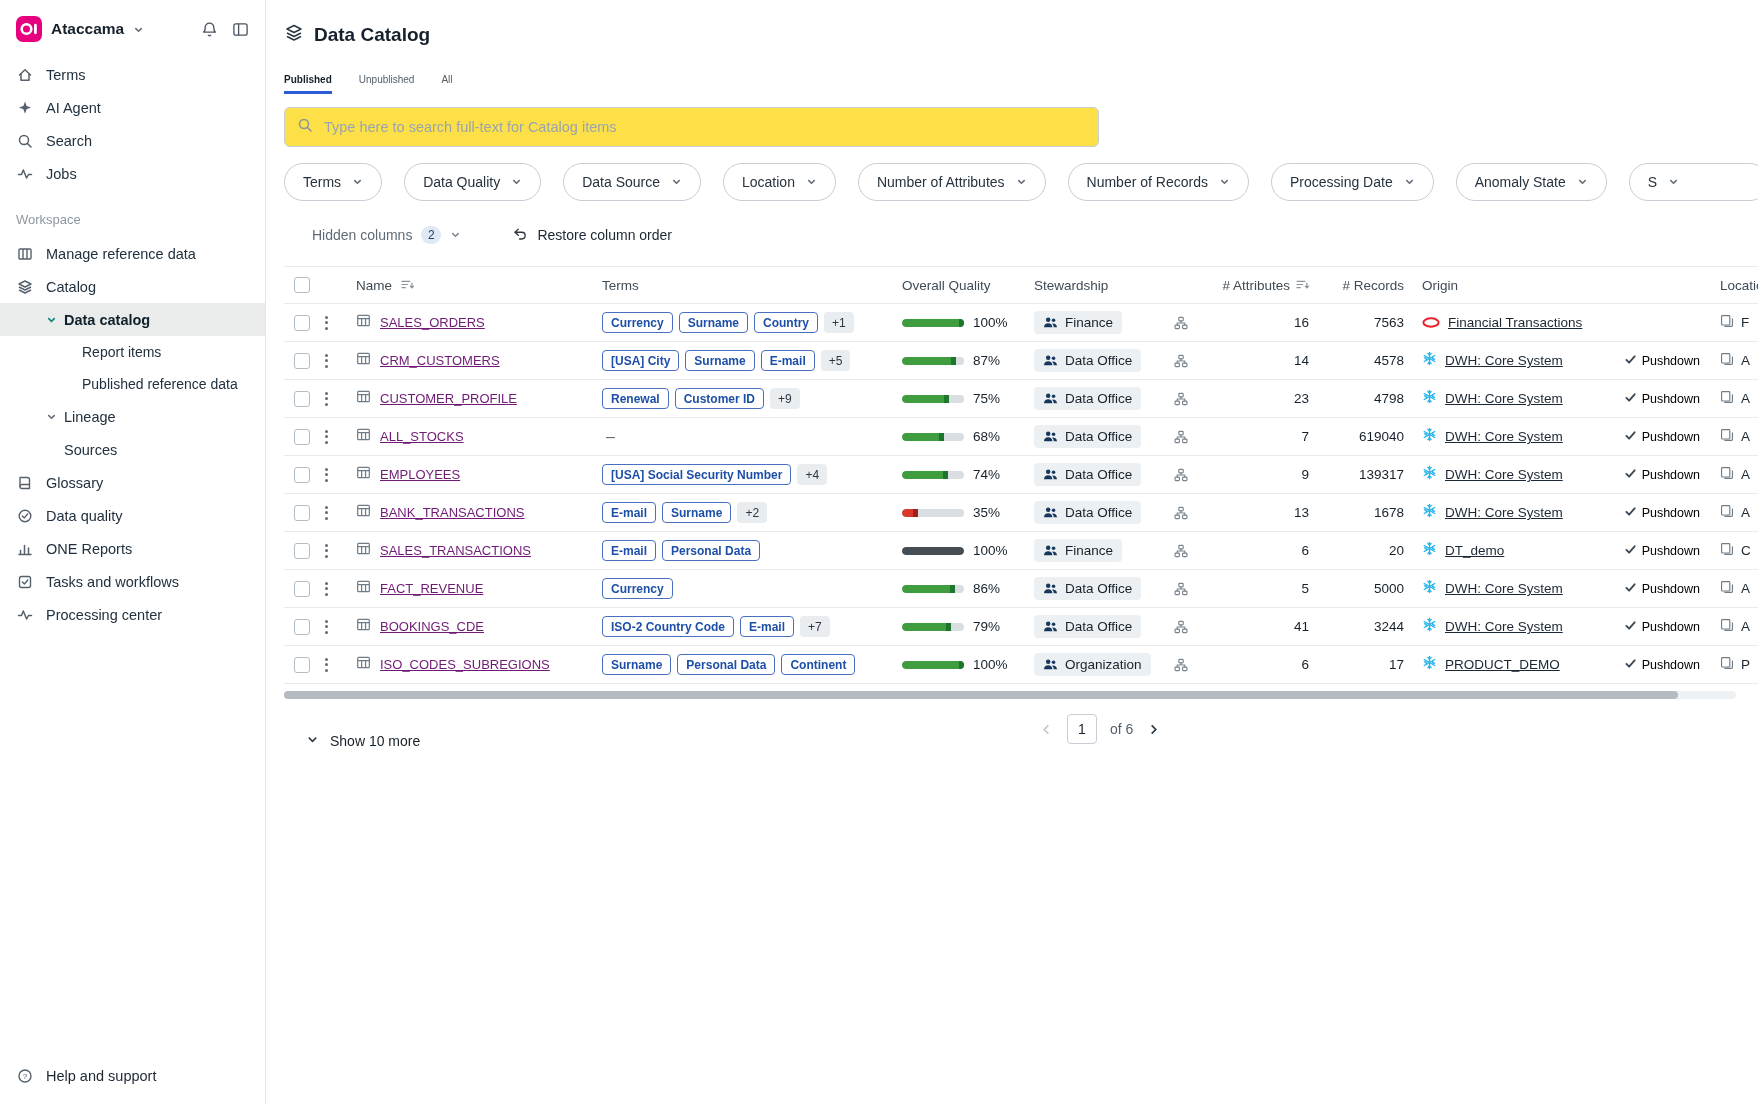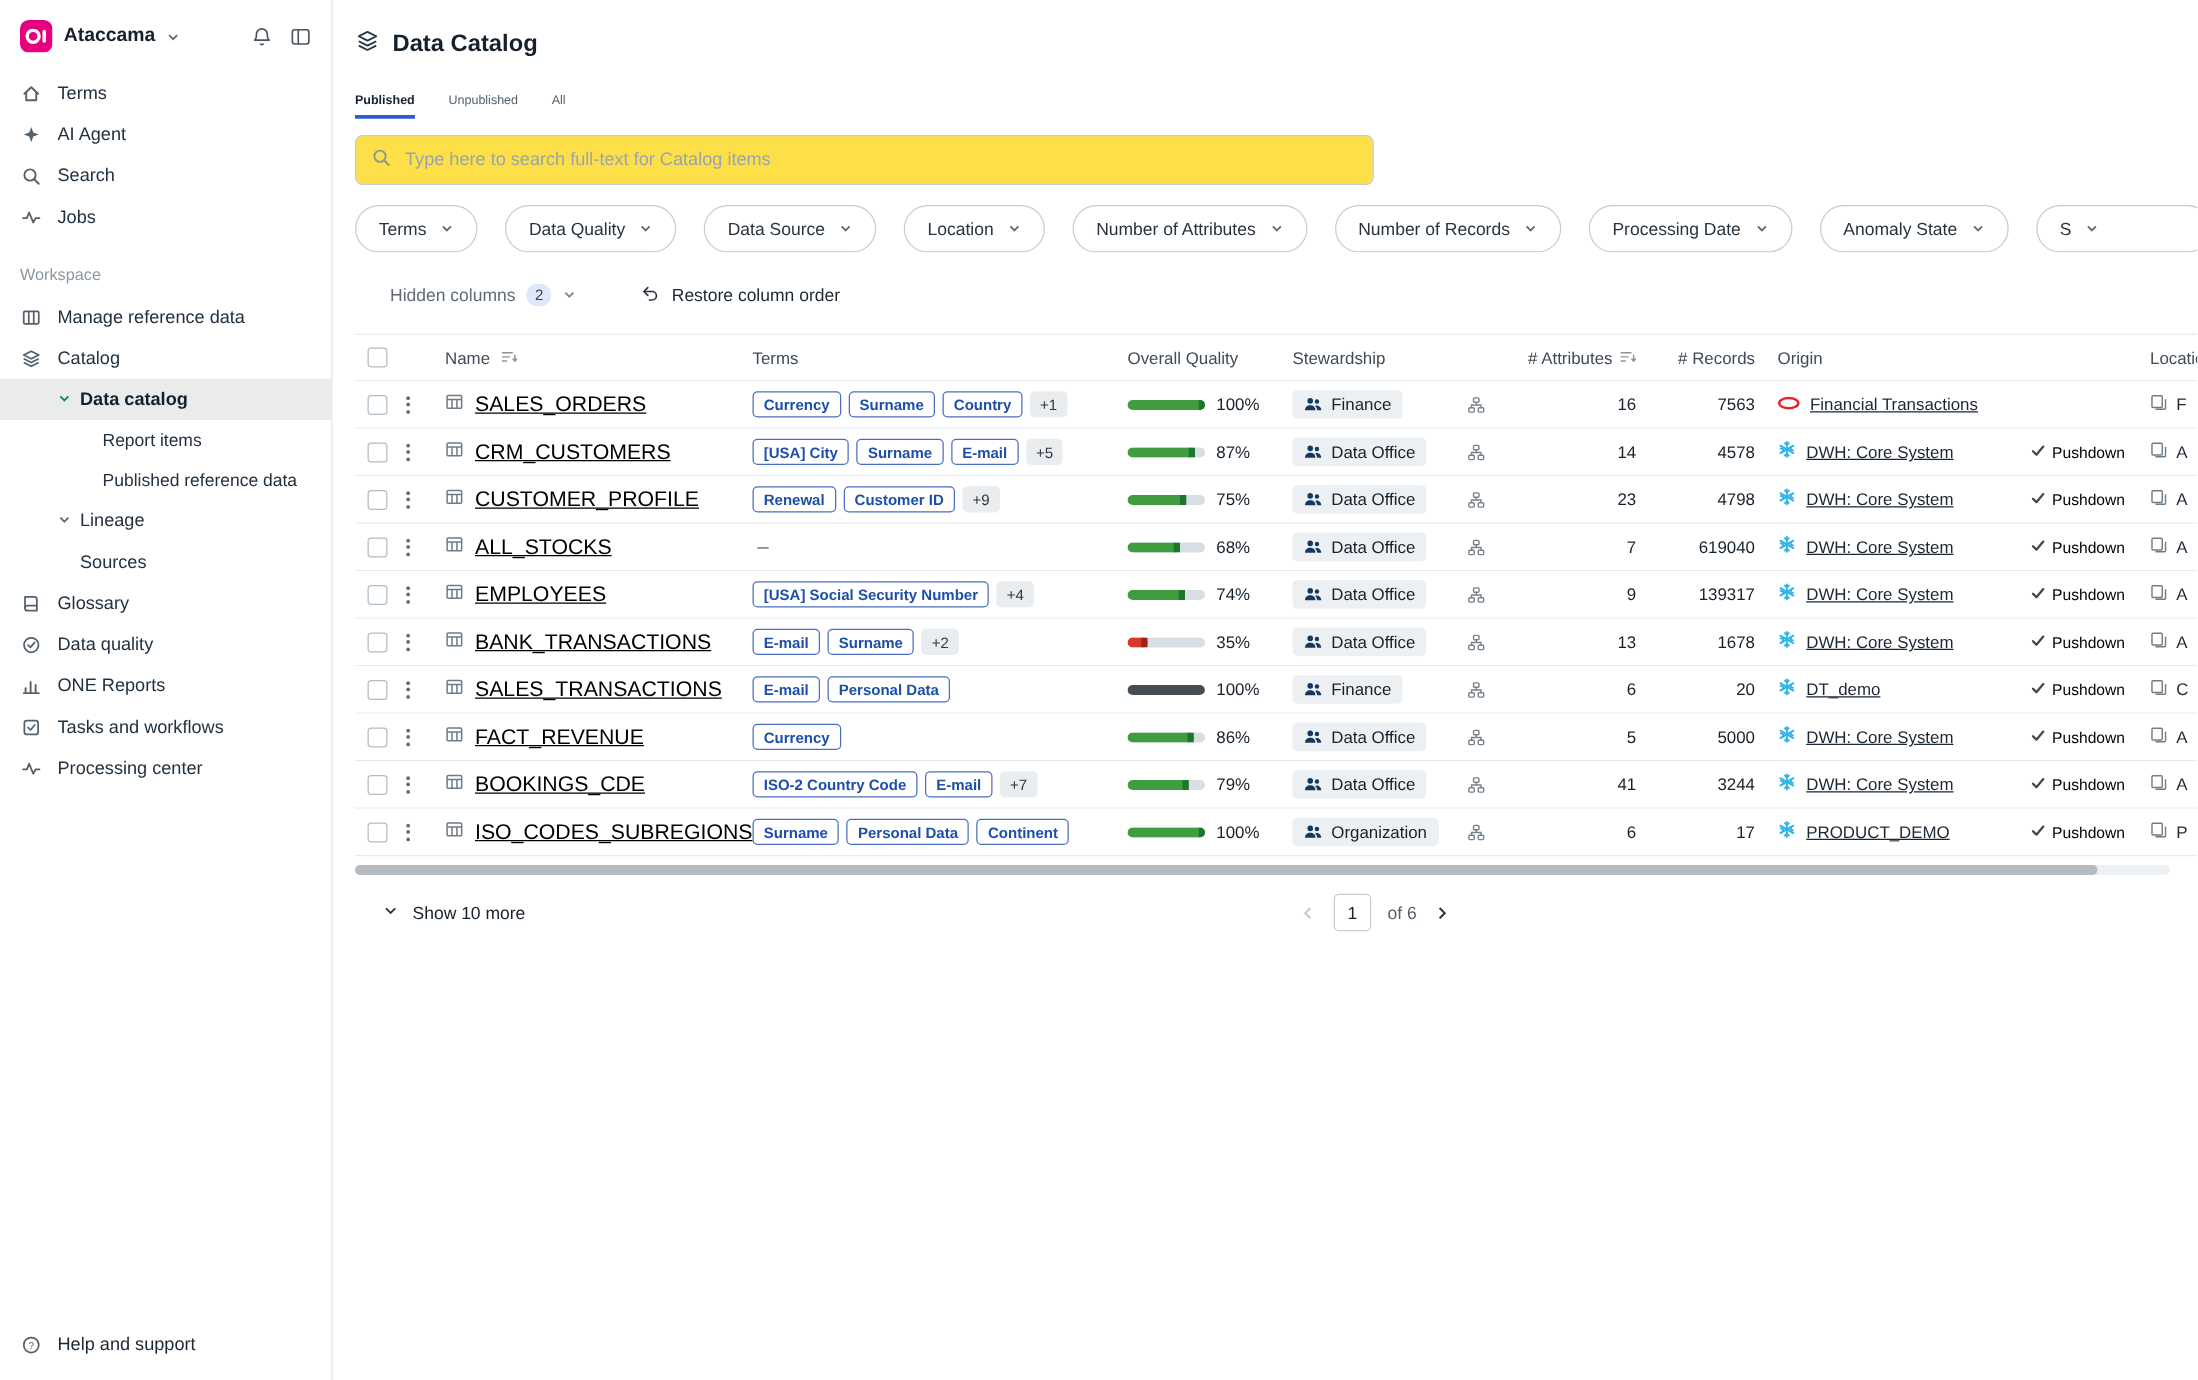--- a/index.html
+++ b/index.html
@@ -46,21 +46,21 @@
   .tablewrap{margin-top:14px}
   .trow{display:grid;grid-template-columns:36px 30px 244px 300px 130px 180px 115px 95px 300px 220px;align-items:center;height:38px;border-bottom:1px solid #e8ebee;width:1650px;background:#fff}
   .thead{border-top:1px solid #e8ebee;color:#3f4b56;font-size:13.5px}
   .th-label{white-space:nowrap}
   .cell{display:flex;align-items:center;min-width:0;height:100%}
   .c-select{justify-content:center}
   .rowcheck{appearance:none;-webkit-appearance:none;width:16px;height:16px;border:1px solid #b2bcc4;border-radius:3px;background:#fff;margin:0;cursor:pointer}
   .kebab{display:flex;flex-direction:column;gap:2.5px;background:none;border:0;padding:5px;cursor:pointer}
   .kebab span{width:3px;height:3px;border-radius:50%;background:#5f6b76}
   .c-name{gap:9px;padding-left:6px}
-  .name-link{color:#000000;font-size:17px;text-decoration:underline;cursor:pointer;white-space:nowrap}
+  .name-link{color:#701a75;font-size:13px;text-decoration:underline;cursor:pointer;white-space:nowrap}
   .c-terms{gap:6px;padding-left:8px;overflow:hidden}
   .term-chip{border:1px solid #486fc0;color:#1d4fa8;border-radius:4px;padding:2.5px 8px;font-size:12px;font-weight:600;white-space:nowrap;cursor:pointer;background:#fff}
   .more-chip{background:#e9edf0;color:#2a3642;border-radius:4px;padding:3.5px 8px;font-size:12px;cursor:pointer}
   .dash{color:#5f6b76;padding-left:4px}
   .c-quality{gap:9px;padding-left:8px}
   .qbar{width:62px;height:8px;border-radius:4px;background:#d9dee3;overflow:hidden;display:block;position:relative;flex:0 0 auto}
   .qfill{display:block;height:100%;border-radius:4px;position:relative}
   .qcap{position:absolute;right:0;top:0;width:5px;height:100%}
   .qval{font-size:13.5px;color:#16212b}
   .c-steward{padding-left:10px}
@@ -69,21 +69,21 @@
   .c-num{justify-content:flex-end;padding-right:10px;font-size:13.5px;color:#16212b}
   .c-num.th{gap:6px;color:#3f4b56}
   .c-origin{gap:8px;padding-left:8px}
   .origin-link{color:#1b2733;font-size:13.5px;text-decoration:underline;white-space:nowrap;cursor:pointer}
   .pushdown{margin-left:auto;display:flex;align-items:flex-start;gap:6px;padding-right:14px;color:#000000;font-size:12.5px;white-space:nowrap}
   .c-loc{gap:7px;padding-left:6px;font-size:13.5px;white-space:nowrap}
   .hscroll{width:1452px;height:8px;border-radius:4px;background:#eef1f3;margin-top:7px;cursor:pointer}
   .hthumb{width:96%;height:8px;border-radius:4px;background:#b4bbc2}
 
   .table-footer{position:relative;height:44px;margin-top:13px;width:1456px}
-  .show-more{position:absolute;left:16px;top:8px;display:flex;gap:11px;align-items:center;font-size:14px;color:#16212b;background:none;border:0;font-family:inherit;cursor:pointer}
+  .show-more{position:absolute;left:16px;top:20px;display:flex;gap:11px;align-items:center;font-size:14px;color:#16212b;background:none;border:0;font-family:inherit;cursor:pointer}
   .pagination{position:absolute;left:755px;top:2px;display:flex;align-items:center;gap:13px}
   .pagebox{width:30px;height:30px;border:1px solid #c7cdd4;border-radius:4px;display:flex;align-items:center;justify-content:center;font-size:14px;color:#16212b;cursor:text}
   .of-label{font-size:14px;color:#53606b}
   .pg-btn{background:none;border:0;display:flex;padding:2px;cursor:pointer}
 </style>
 </head>
 <body>
 
 <div class="app">
 

